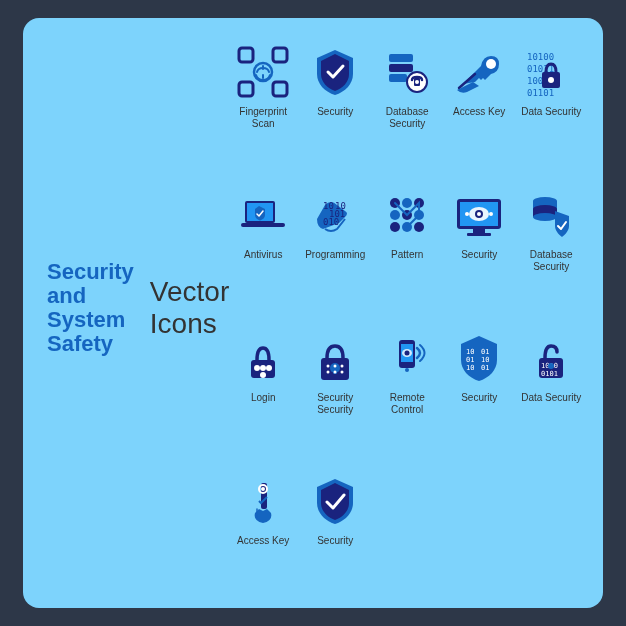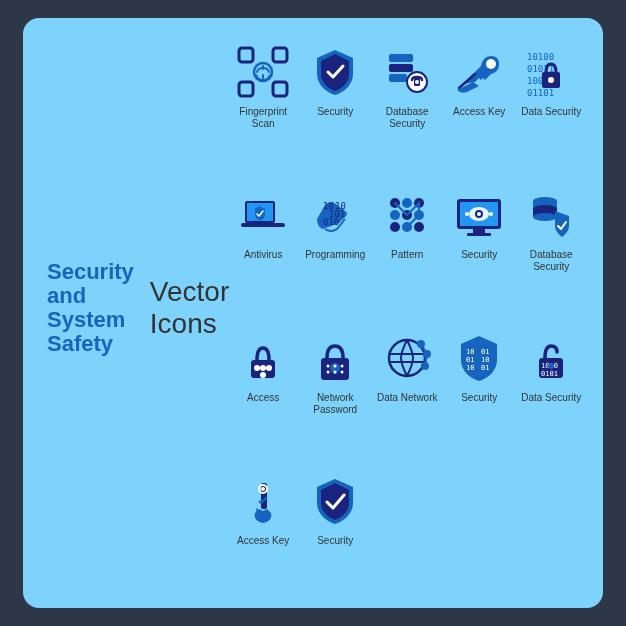--- a/index.html
+++ b/index.html
@@ -248,62 +248,60 @@
       <div class="icon-box">
         <svg viewBox="0 0 52 52" fill="none">
           <rect x="14" y="28" width="24" height="18" rx="3" fill="#1a237e"></rect>
           <path d="M20 28 Q20 16 26 16 Q32 16 32 28" stroke="#1a237e" stroke-width="3.5" fill="none" stroke-linecap="round"></path>
           <circle cx="20" cy="36" r="3" fill="white"></circle>
           <circle cx="26" cy="36" r="3" fill="white"></circle>
           <circle cx="32" cy="36" r="3" fill="white"></circle>
           <circle cx="26" cy="43" r="3" fill="white"></circle>
         </svg>
       </div>
-      <div class="icon-label">Access</div>
+      <div class="icon-label">Login</div>
     </div>
 
     <div class="icon-item">
       <div class="icon-box">
         <svg viewBox="0 0 52 52" fill="none">
           <rect x="12" y="26" width="28" height="22" rx="3" fill="#1a237e"></rect>
           <path d="M18 26 Q18 14 26 14 Q34 14 34 26" stroke="#1a237e" stroke-width="3.5" fill="none" stroke-linecap="round"></path>
           <circle cx="26" cy="36" r="5" fill="#1565c0"></circle>
           <rect x="24" y="36" width="4" height="6" rx="1" fill="#1565c0"></rect>
 
           <circle cx="19" cy="34" r="1.5" fill="white"></circle>
           <circle cx="26" cy="34" r="1.5" fill="white"></circle>
           <circle cx="33" cy="34" r="1.5" fill="white"></circle>
           <circle cx="19" cy="40" r="1.5" fill="white"></circle>
           <circle cx="26" cy="40" r="1.5" fill="white"></circle>
           <circle cx="33" cy="40" r="1.5" fill="white"></circle>
         </svg>
       </div>
-      <div class="icon-label">Network Password</div>
-    </div>
-
-
-    <div class="icon-item">
-      <div class="icon-box">
-        <svg viewBox="0 0 52 52" fill="none">
-
-          <circle cx="26" cy="26" r="18" stroke="#1a237e" stroke-width="2.5" fill="none"></circle>
-          <path d="M26 8 Q32 20 32 26 Q32 32 26 44" stroke="#1a237e" stroke-width="2" fill="none"></path>
-          <path d="M26 8 Q20 20 20 26 Q20 32 26 44" stroke="#1a237e" stroke-width="2" fill="none"></path>
-          <line x1="8" y1="22" x2="44" y2="22" stroke="#1a237e" stroke-width="2"></line>
-          <line x1="8" y1="30" x2="44" y2="30" stroke="#1a237e" stroke-width="2"></line>
-
-          <circle cx="40" cy="12" r="4" fill="#1565c0"></circle>
-          <circle cx="46" cy="22" r="4" fill="#1565c0"></circle>
-          <circle cx="44" cy="34" r="4" fill="#1565c0"></circle>
-          <line x1="40" y1="12" x2="46" y2="22" stroke="#1565c0" stroke-width="2"></line>
-          <line x1="46" y1="22" x2="44" y2="34" stroke="#1565c0" stroke-width="2"></line>
-        </svg>
-      </div>
-      <div class="icon-label">Data Network</div>
-    </div>
+      <div class="icon-label">Security Security</div>
+    </div>
+
+    <div class="icon-item">
+      <div class="icon-box">
+        <svg viewBox="0 0 52 52" fill="none">
+
+          <rect x="18" y="8" width="16" height="28" rx="3" fill="#1a237e"></rect>
+          <rect x="20" y="12" width="12" height="18" fill="#2196f3"></rect>
+
+          <ellipse cx="26" cy="21" rx="5" ry="4" fill="white" opacity="0.8"></ellipse>
+          <circle cx="26" cy="21" r="2.5" fill="#1a237e"></circle>
+
+          <path d="M36 16 Q42 21 36 26" stroke="#1565c0" stroke-width="2.5" fill="none" stroke-linecap="round"></path>
+          <path d="M39 13 Q48 21 39 29" stroke="#1565c0" stroke-width="2" fill="none" stroke-linecap="round"></path>
+          <circle cx="26" cy="38" r="2" fill="#1565c0"></circle>
+        </svg>
+      </div>
+      <div class="icon-label">Remote Control</div>
+    </div>
+
 
     <div class="icon-item">
       <div class="icon-box">
         <svg viewBox="0 0 52 52" fill="none">
           <path d="M26 4 L44 12 L44 28 C44 38 36 46 26 49 C16 46 8 38 8 28 L8 12 Z" fill="#1565c0"></path>
           <text x="13" y="22" font-size="7" fill="white" font-family="monospace">10</text>
           <text x="28" y="22" font-size="7" fill="white" font-family="monospace">01</text>
           <text x="13" y="30" font-size="7" fill="white" font-family="monospace">01</text>
           <text x="28" y="30" font-size="7" fill="white" font-family="monospace">10</text>
           <text x="13" y="38" font-size="7" fill="white" font-family="monospace">10</text>

